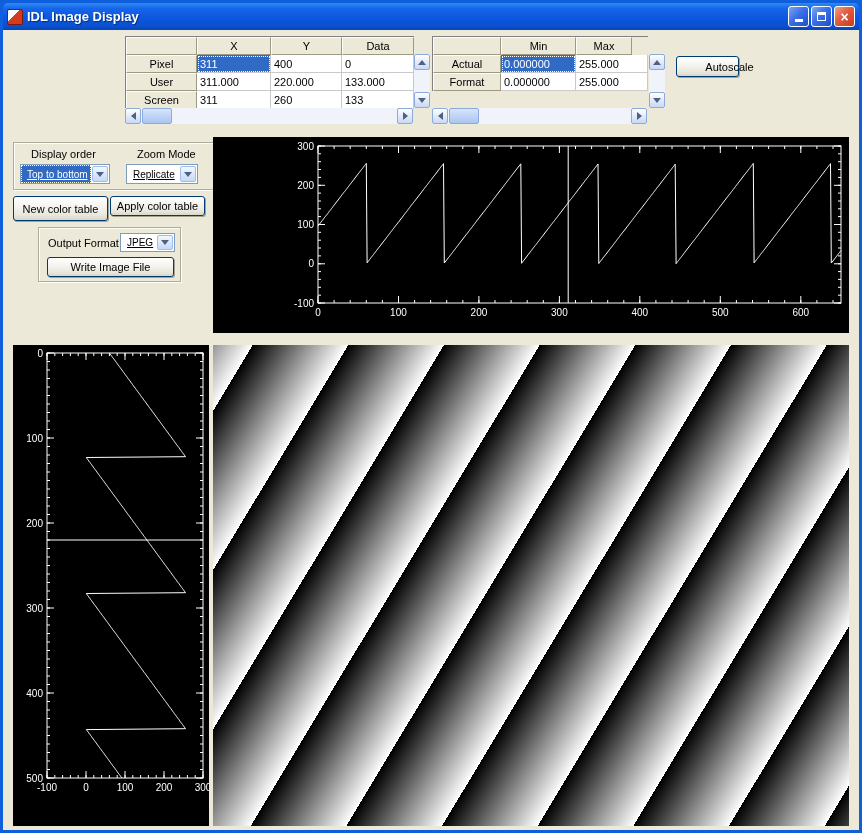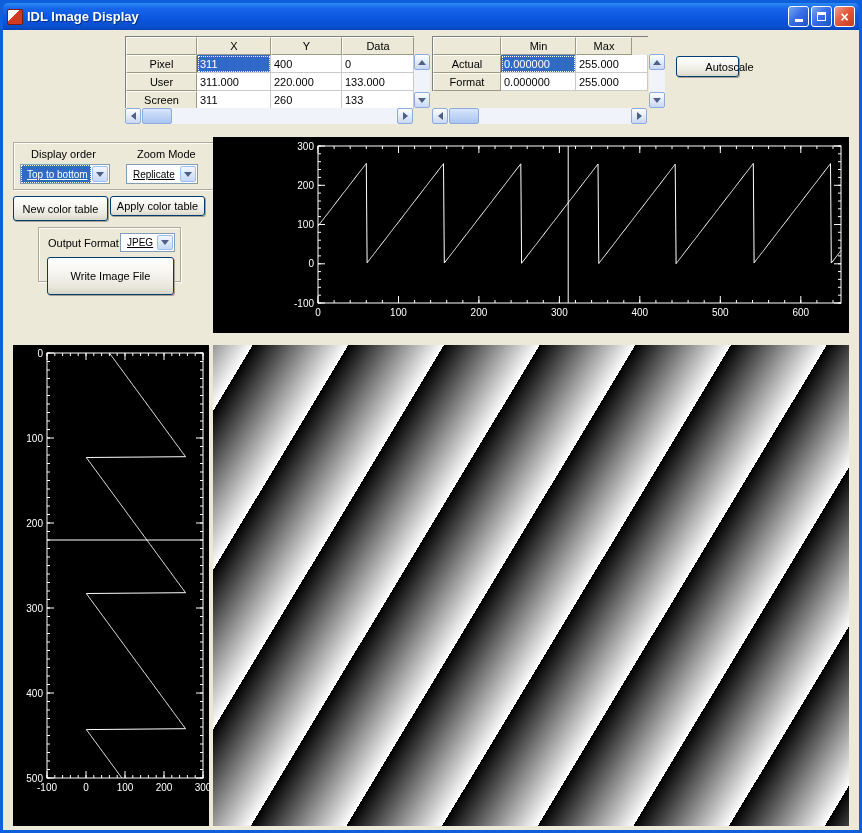--- a/index.html
+++ b/index.html
@@ -183,21 +183,21 @@
     <div class="btn" style="left:107px;top:166px;width:95px;height:20px;">Apply color table</div>
 
     <div class="frame" style="left:35px;top:197px;width:143px;height:55px;">
       <div class="lbl" style="left:9px;top:9px;">Output Format</div>
       <div class="combo" style="left:81px;top:5px;width:55px;height:19px;">
         <div class="combo-text">JPEG</div>
         <div class="combo-btn">
             <div class="tri tri-down"></div>
           </div>
       </div>
-      <div class="btn" style="left:8px;top:29px;width:127px;height:38px;">Write Image File</div>
+      <div class="btn" style="left:8px;top:29px;width:127px;height:20px;">Write Image File</div>
     </div>
 
     <div class="plot" id="plot-row" style="left:210px;top:107px;width:636px;height:196px;"><svg width="636" height="196" xmlns="http://www.w3.org/2000/svg">
           <rect x="0" y="0" width="636" height="196" fill="#000000"></rect>
           <rect x="105" y="9" width="523" height="157" fill="none" stroke="#ffffff" stroke-width="1"></rect>
           <line x1="105.0" y1="166" x2="105.0" y2="163" stroke="#ffffff"></line>
           <line x1="105.0" y1="9" x2="105.0" y2="12" stroke="#ffffff"></line>
           <line x1="121.1" y1="166" x2="121.1" y2="163" stroke="#ffffff"></line>
           <line x1="121.1" y1="9" x2="121.1" y2="12" stroke="#ffffff"></line>
           <line x1="137.2" y1="166" x2="137.2" y2="163" stroke="#ffffff"></line>

